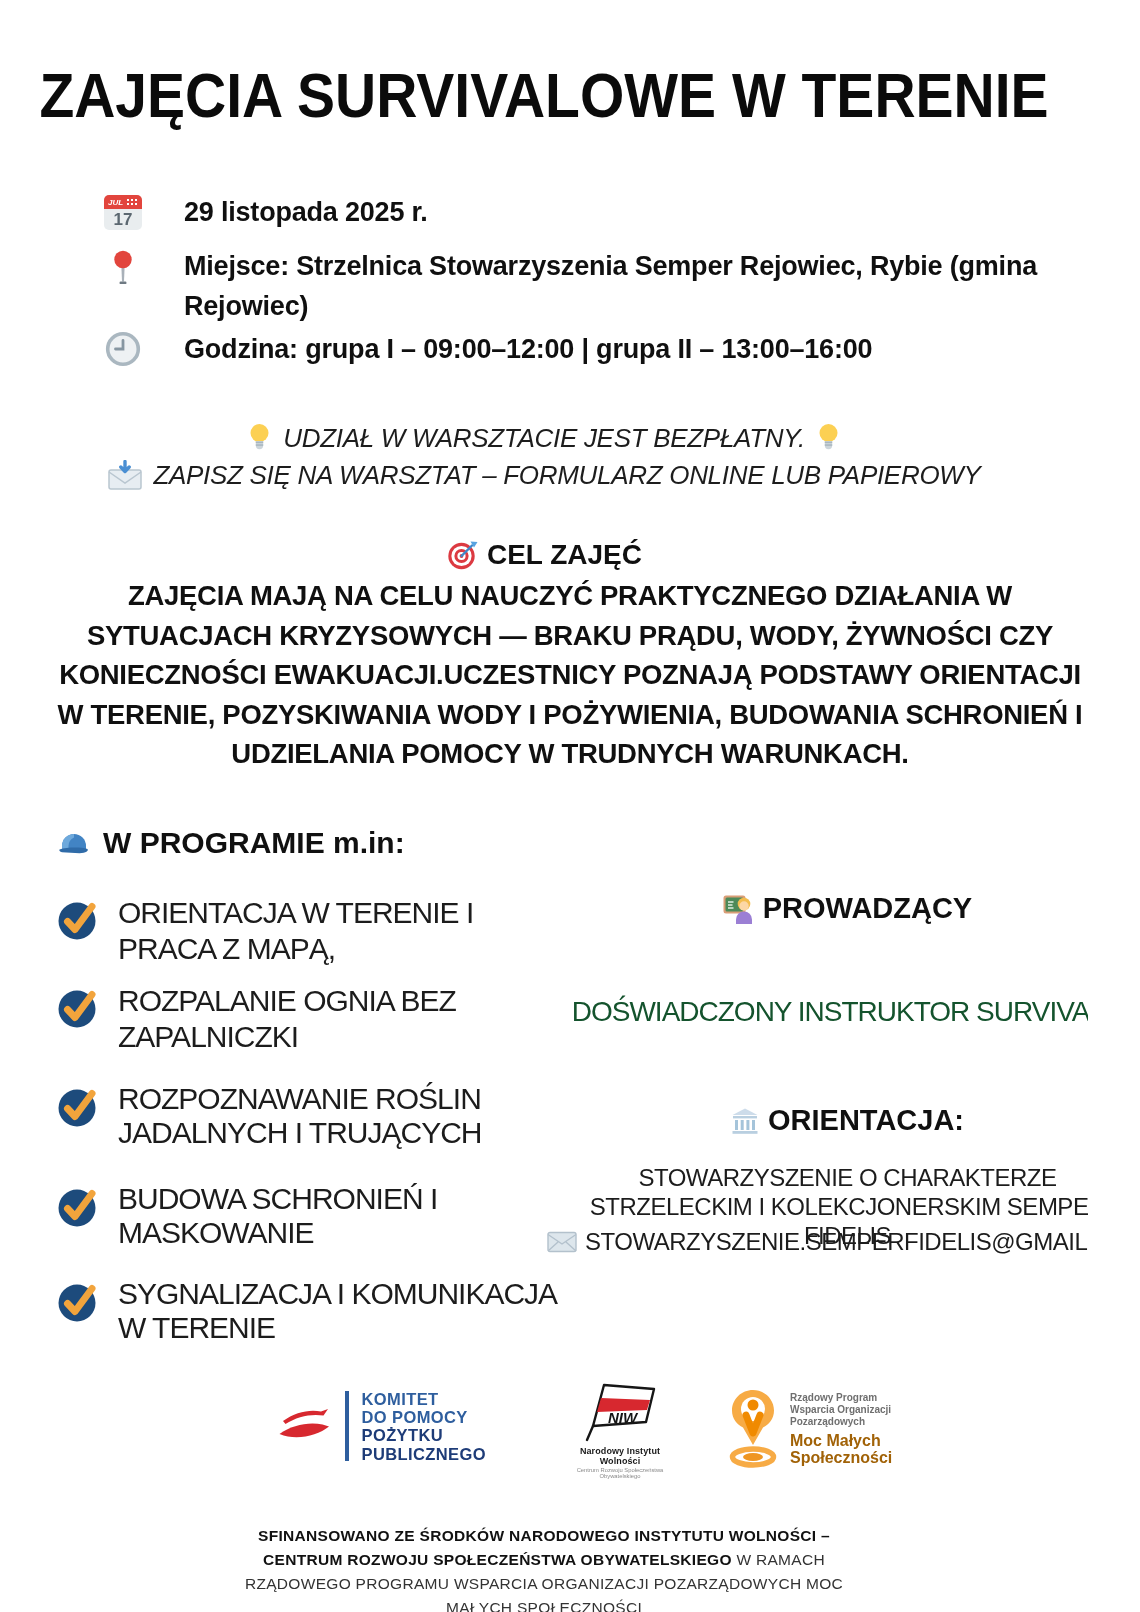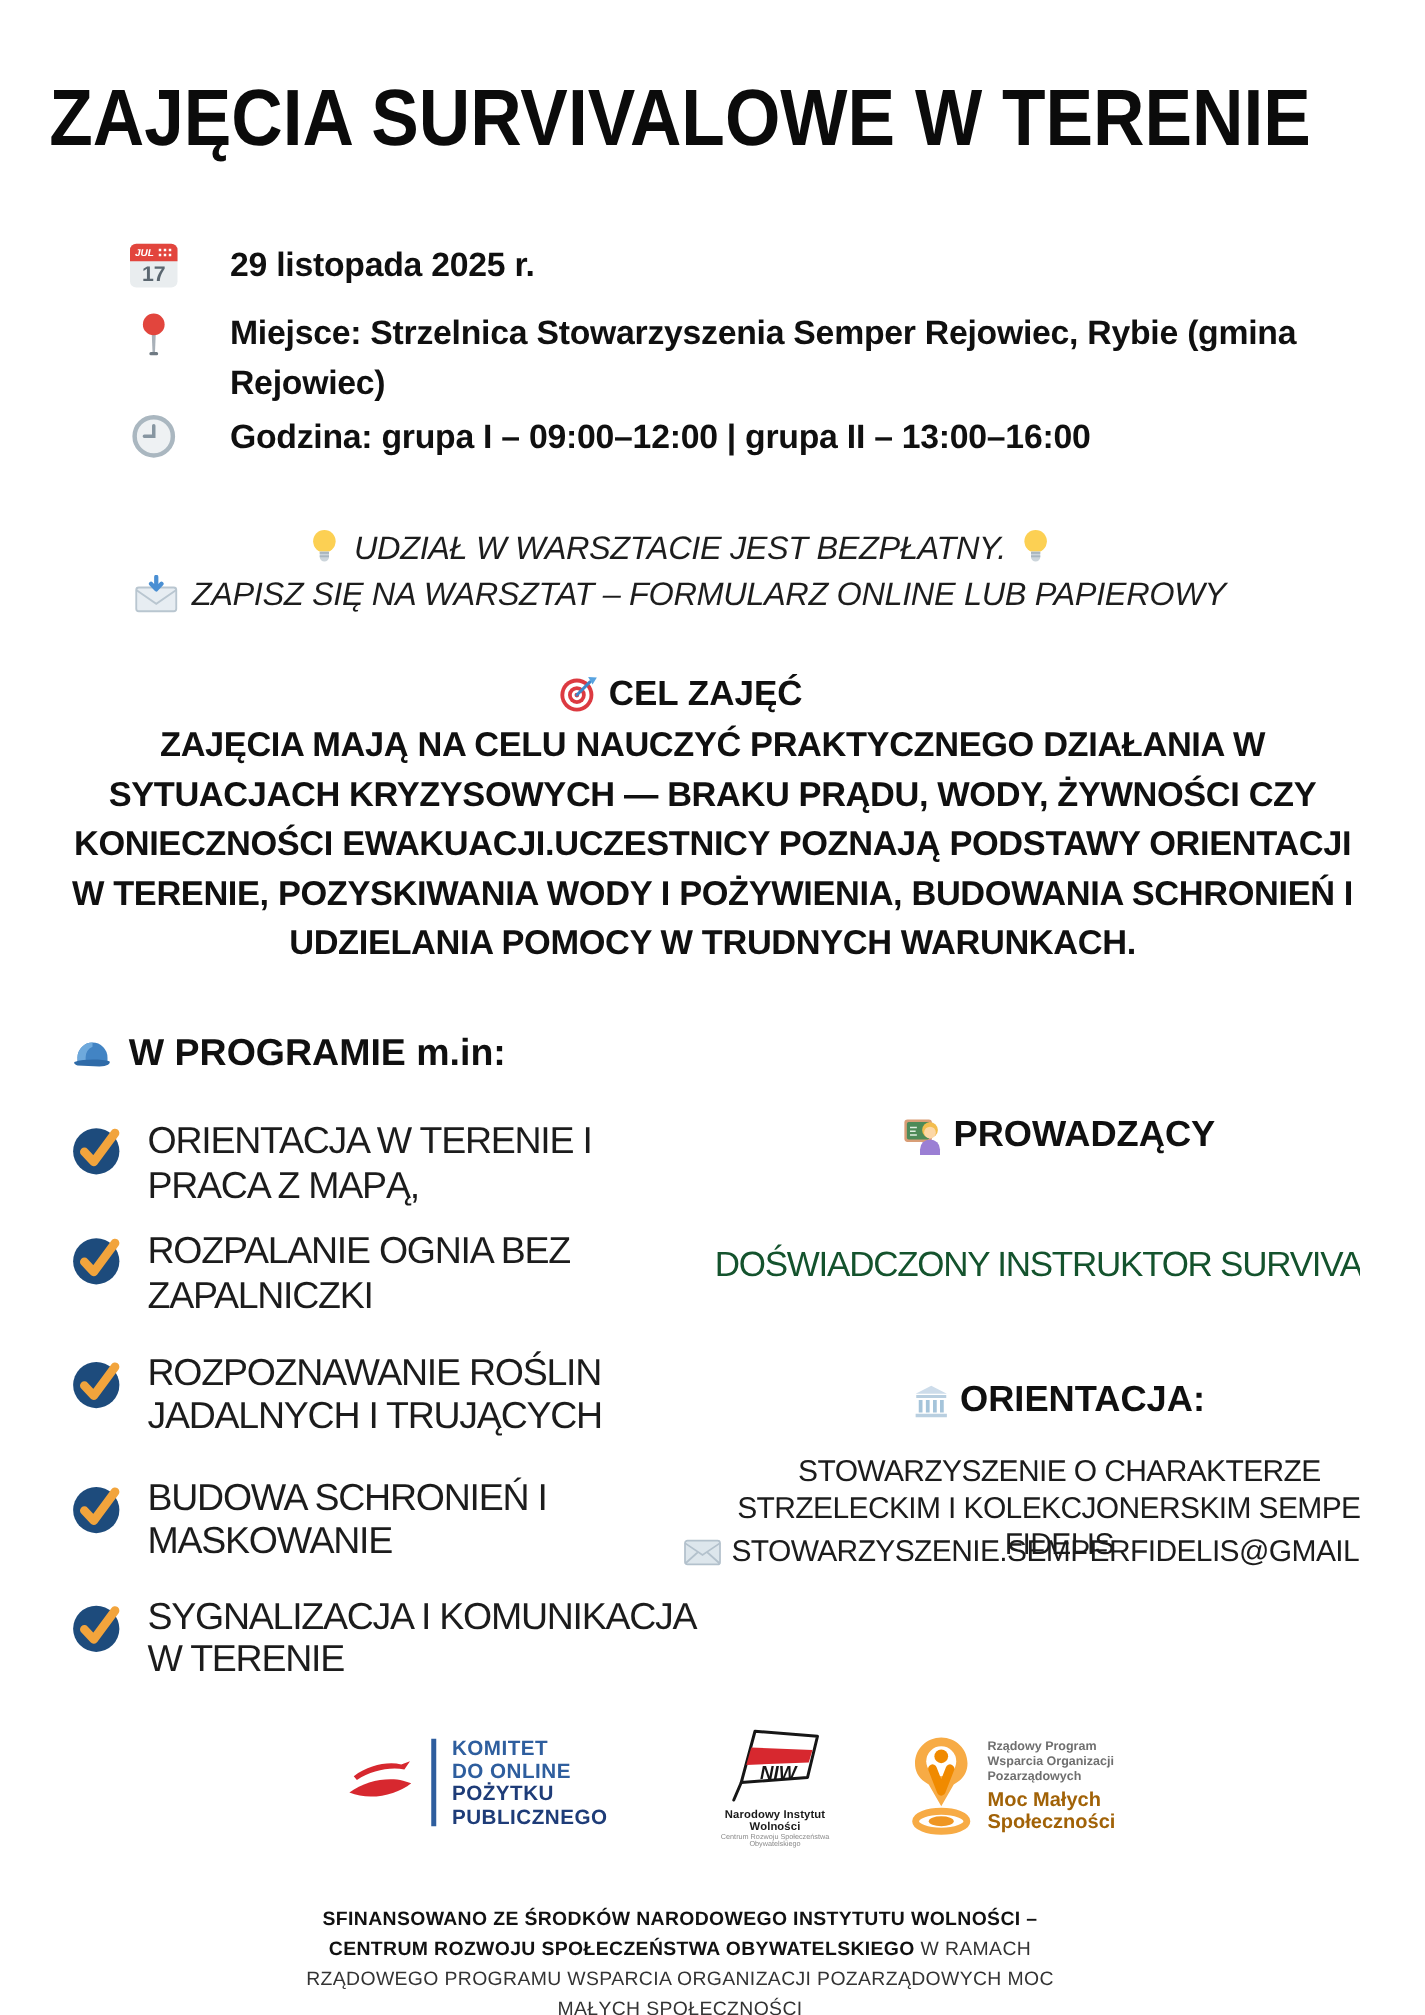--- a/index.html
+++ b/index.html
@@ -272,21 +272,21 @@
   <div class="logo-komitet">
     <span>
       <svg width="58" height="46" viewBox="0 0 58 46">
         <path d="M7 18 C19 9 34 6 45 8.5 L52 6 L47.5 12.5 C35 10.5 21 13.5 9.5 21 Z" fill="#d7282f"></path>
         <path d="M3.5 31 C16 21.5 34 18.5 46.5 21.5 L53 23.5 C41 33 20 38 3.5 31 Z" fill="#d7282f"></path>
       </svg>
     </span>
     <span class="divider"></span>
     <span class="komitet-lines">
       <span class="kl">KOMITET</span>
-      <span class="kl">DO ONLINE</span>
+      <span class="kl">DO POMOCY</span>
       <span class="kl dk">POŻYTKU</span>
       <span class="kl dk">PUBLICZNEGO</span>
     </span>
   </div>
 
   <div class="logo-niw">
     <svg width="110" height="62" viewBox="0 0 110 62">
       <path d="M39 3 L89 7 L81 40 L28 44 Z" fill="#ffffff" stroke="#161616" stroke-width="2.4" stroke-linejoin="round"></path>
       <path d="M36 16 L85 18 L82 28 L32 30 Z" fill="#d7282f"></path>
       <path d="M28 44 L22 58" stroke="#161616" stroke-width="2.4" stroke-linecap="round"></path>

